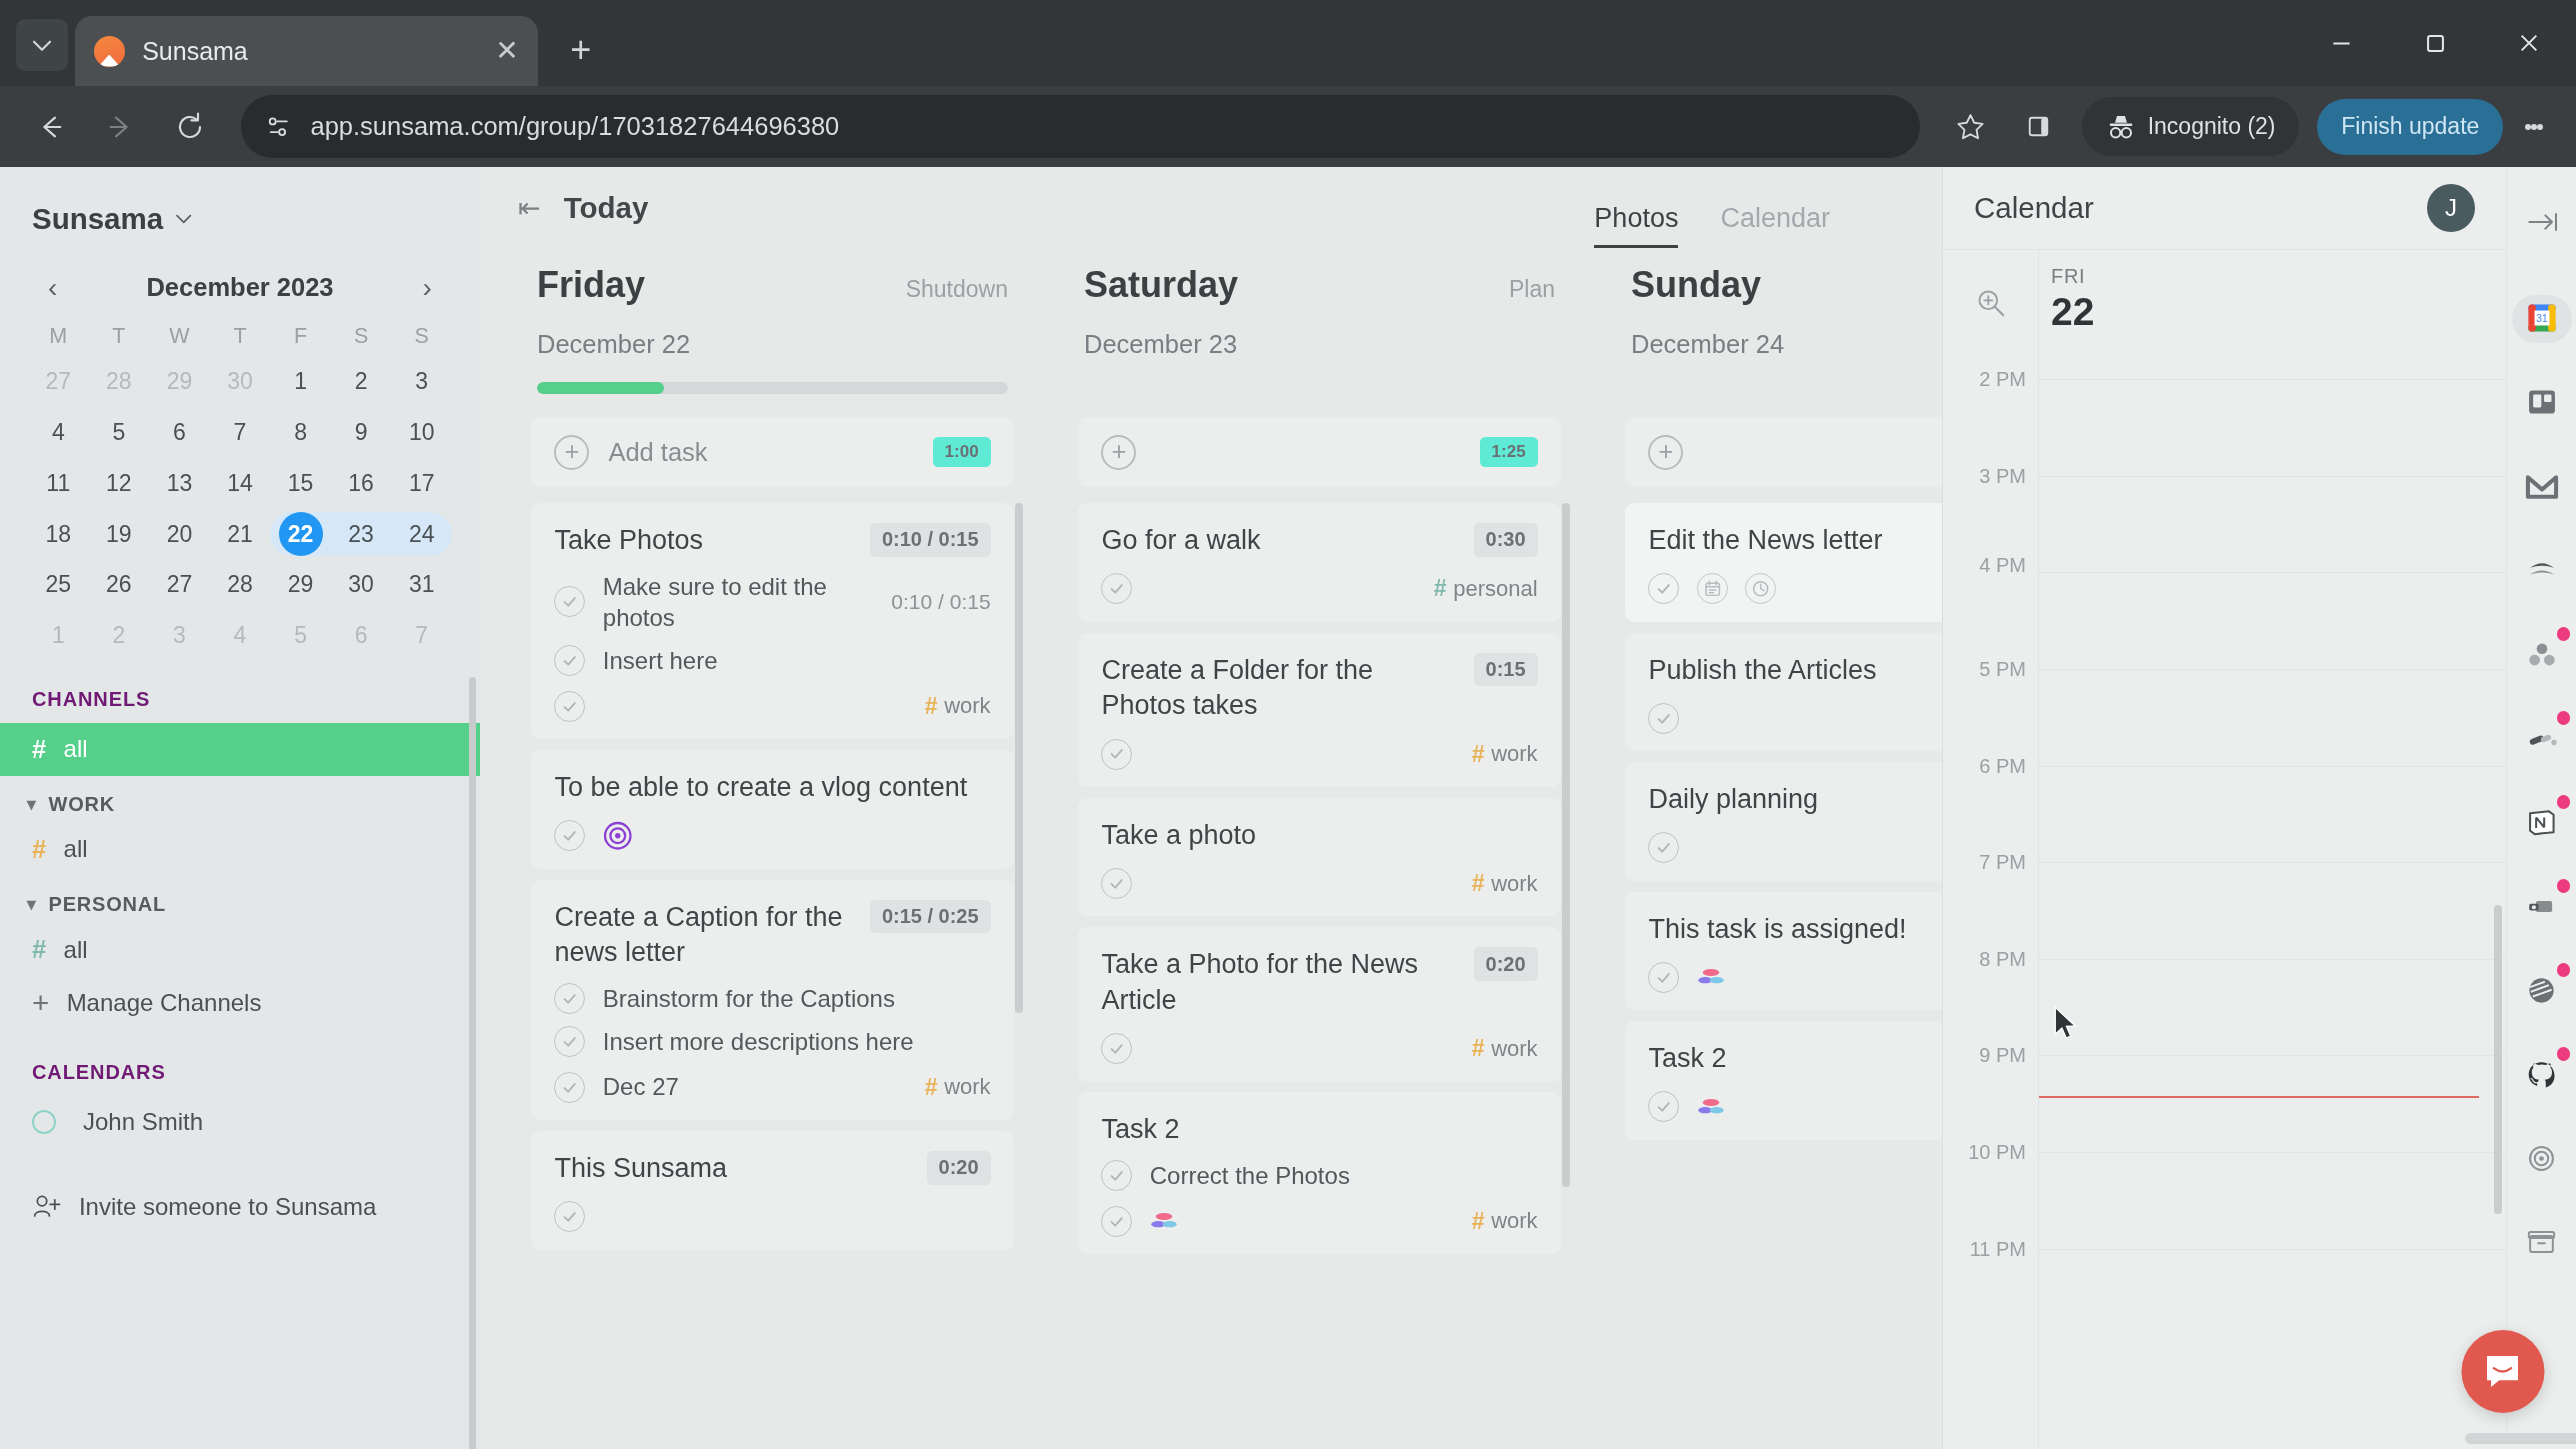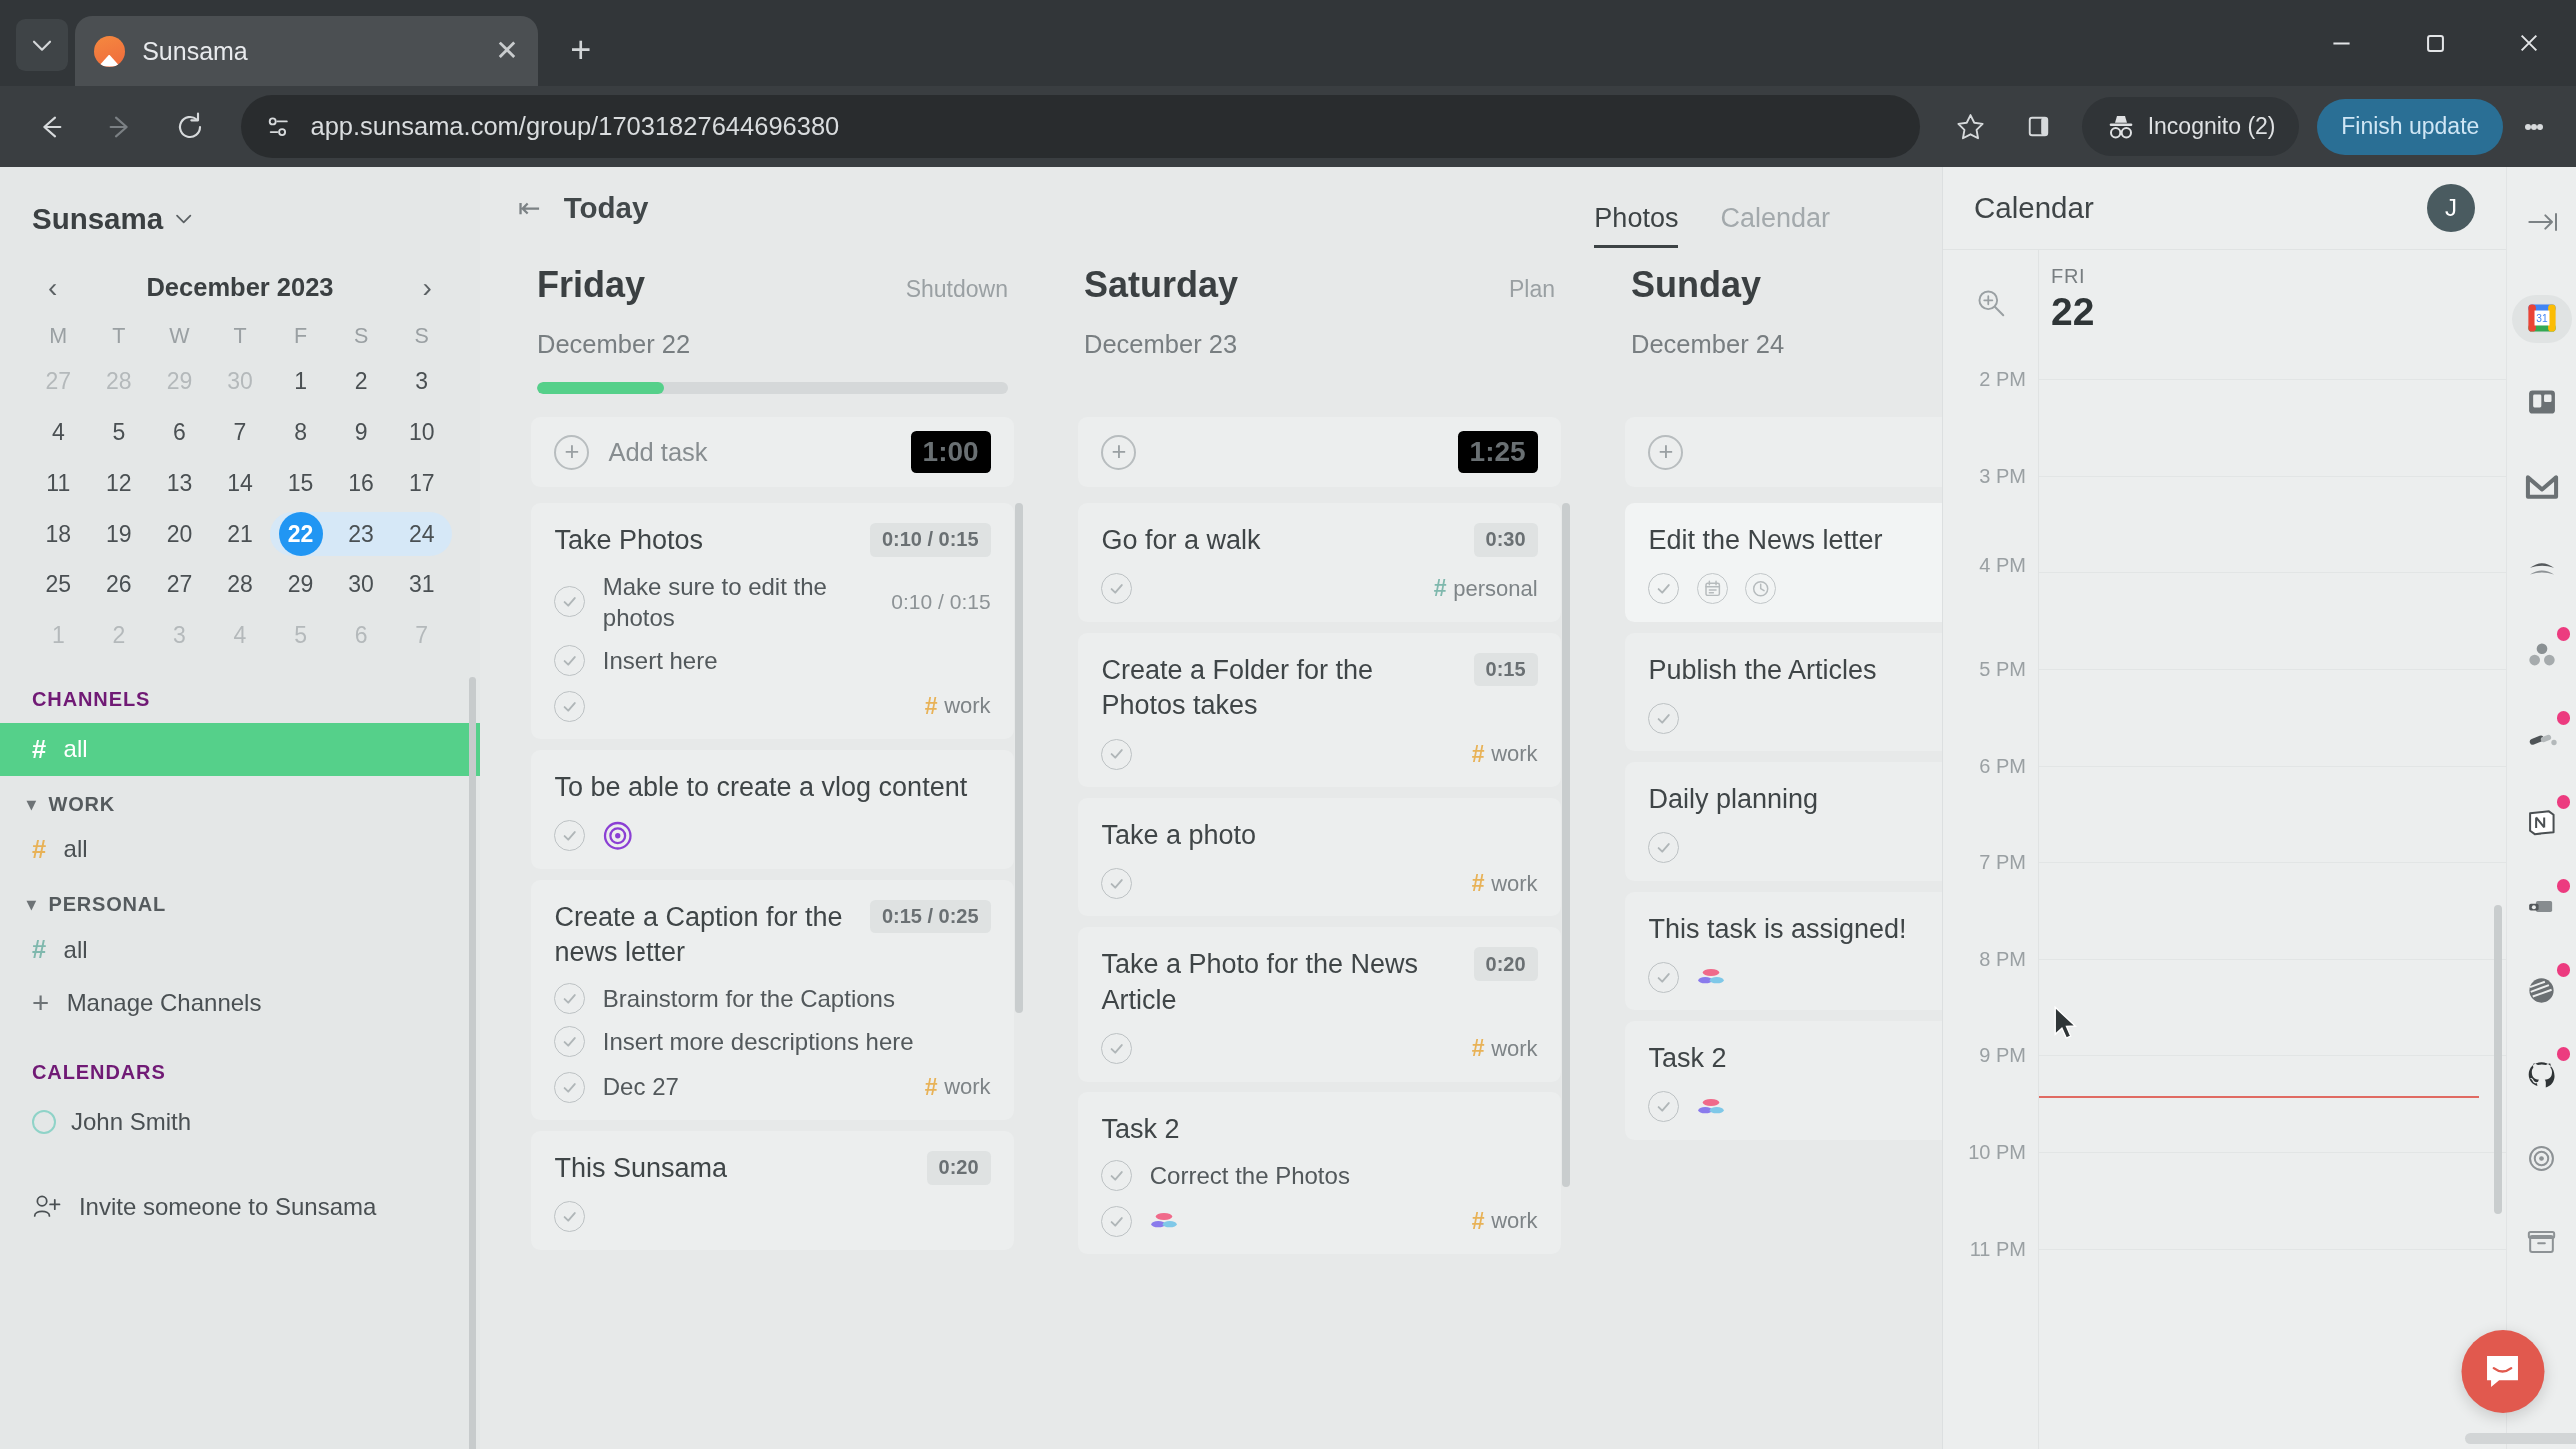--- a/index.html
+++ b/index.html
@@ -122,21 +122,21 @@
   .chan-row.active { background: #55d08a; color:#fff; }
   .chan-row.active .hash { color:#fff; }
   .hash { font-size: 25.5px; font-weight: 700; }
   .hash.work { color:#e8b257; }
   .hash.personal { color:#7fb8ad; }
   .grp-row {
     display:flex; align-items:center; gap: 12px; padding: 17.4px 32px 6.7px 27px;
     font-size: 20px; letter-spacing: 0.8px; color:#555b5e; font-weight:700; cursor:pointer;
   }
   .caret { color:#6d7376; font-size: 17.4px; }
-  .cal-row { display:flex; align-items:center; gap: 15px; padding: 12px 32px; font-size:24px; color:#4a5053; cursor:pointer;}
+  .cal-row { display:flex; align-items:center; gap: 27px; padding: 12px 32px; font-size:24px; color:#4a5053; cursor:pointer;}
   .cal-dot { width: 24px; height:24px; border-radius:50%; border:2px solid #8fd3c8; flex:0 0 24px;}
   .invite-row {
     display:flex; align-items:center; gap: 17.4px; padding: 17.4px 32px; font-size: 24px;
     color:#4a5053; cursor:pointer; margin-top: 28px;
   }
   .sb-scroll {
     position:absolute; right: 4px; top: 510px; width: 6.7px; height: 792px;
     background:#c7cbcc; border-radius: 3.4px; cursor: pointer;
   }
 
@@ -165,22 +165,22 @@
   .addtask {
     margin: 23px 13.4px 0 13.4px; background:#eceeee; border-radius: 9.4px; height: 70px;
     display:flex; align-items:center; padding: 0 23px; gap: 19px; cursor: pointer;
   }
   .circ-plus {
     width: 35px; height:35px; border-radius:50%; border: 2px solid #b8bdbf; color:#9aa0a3;
     display:flex; align-items:center; justify-content:center; font-size: 25.5px; line-height:1; flex:0 0 35px;
   }
   .addtask-lbl { font-size: 25.5px; color:#878d90; }
   .time-chip {
-    margin-left:auto; background:#000000; border-radius: 5.4px; padding: 5.4px 12px;
-    font-size: 28px; color:#6a7073; font-weight: 700; white-space: nowrap;
+    margin-left:auto; background:#5eead4; border-radius: 5.4px; padding: 5.4px 12px;
+    font-size: 17px; color:#6a7073; font-weight: 700; white-space: nowrap;
   }
   .cards { margin-top: 16px; padding: 0 13.4px; overflow:hidden; position:relative; flex:1; }
   .card {
     background:#eceeee; border-radius: 9.4px; padding: 20px 23px 17.4px 23px; margin-bottom: 10.7px;
     cursor: pointer;
   }
   .card.light { background:#f2f4f4; }
   .card-row1 { display:flex; align-items:flex-start; gap: 13.4px; }
   .card-title { font-size: 27px; color:#3f4547; line-height: 1.32; flex:1; }
   .card-chip {

